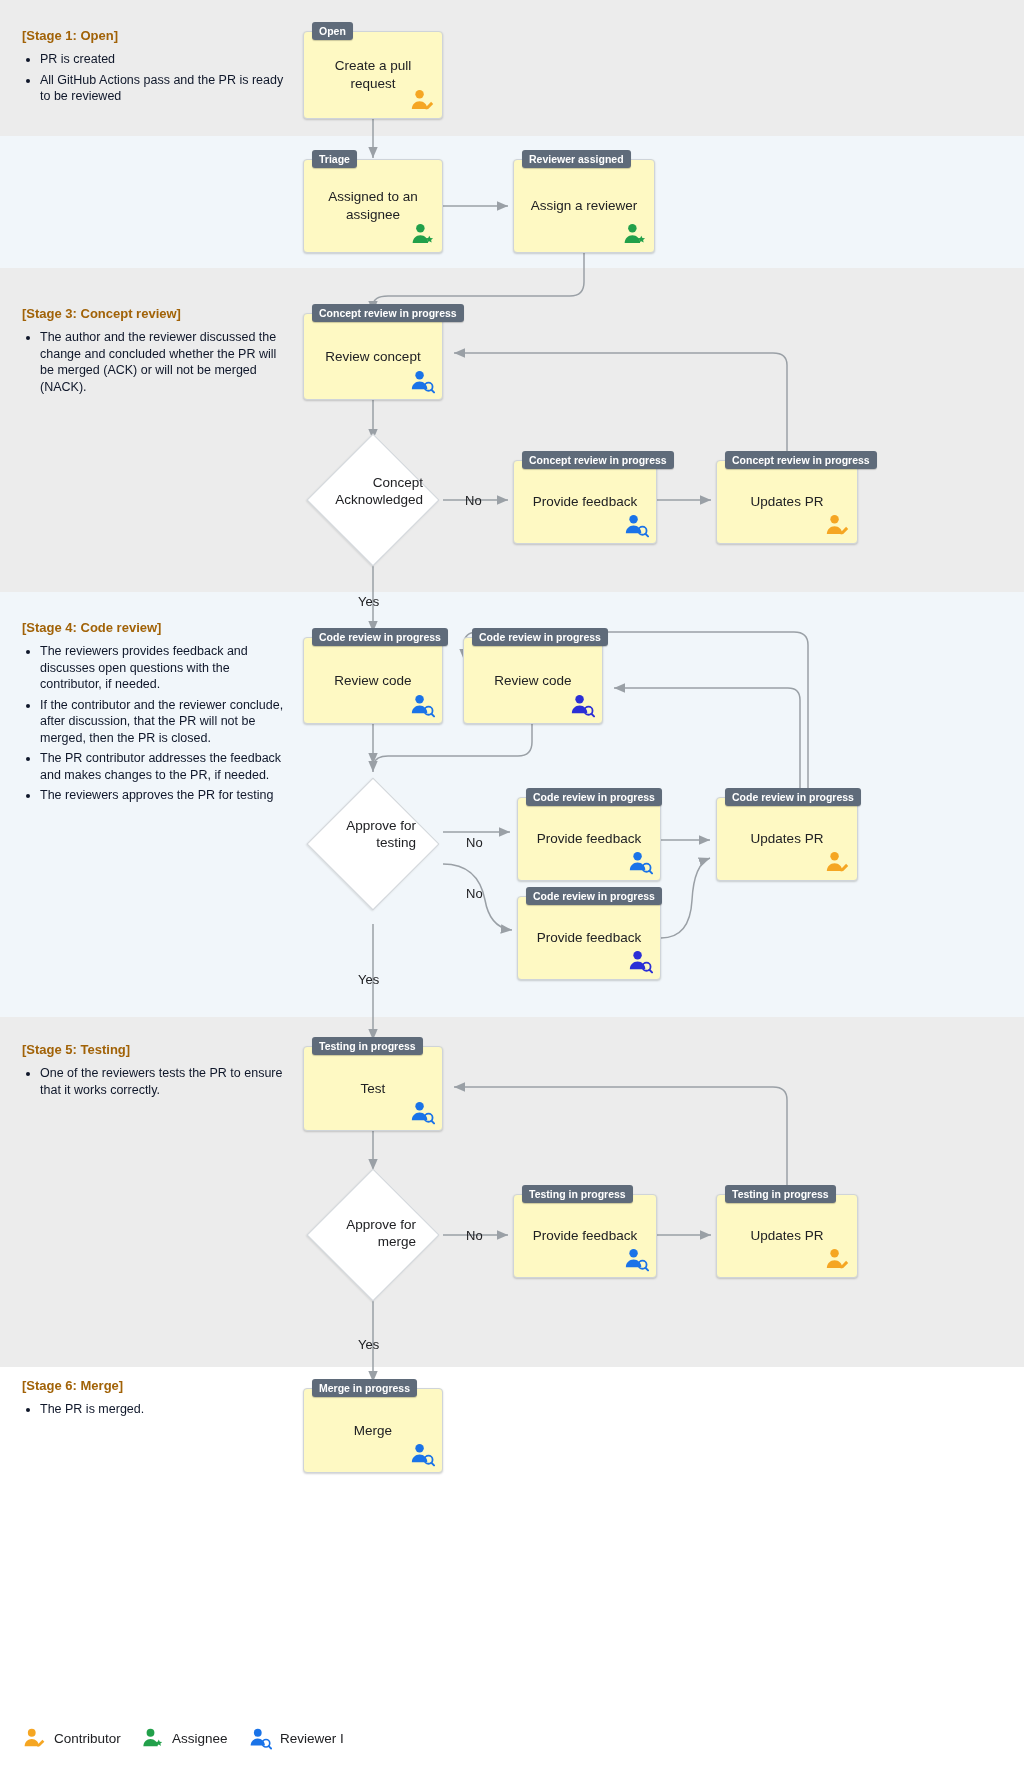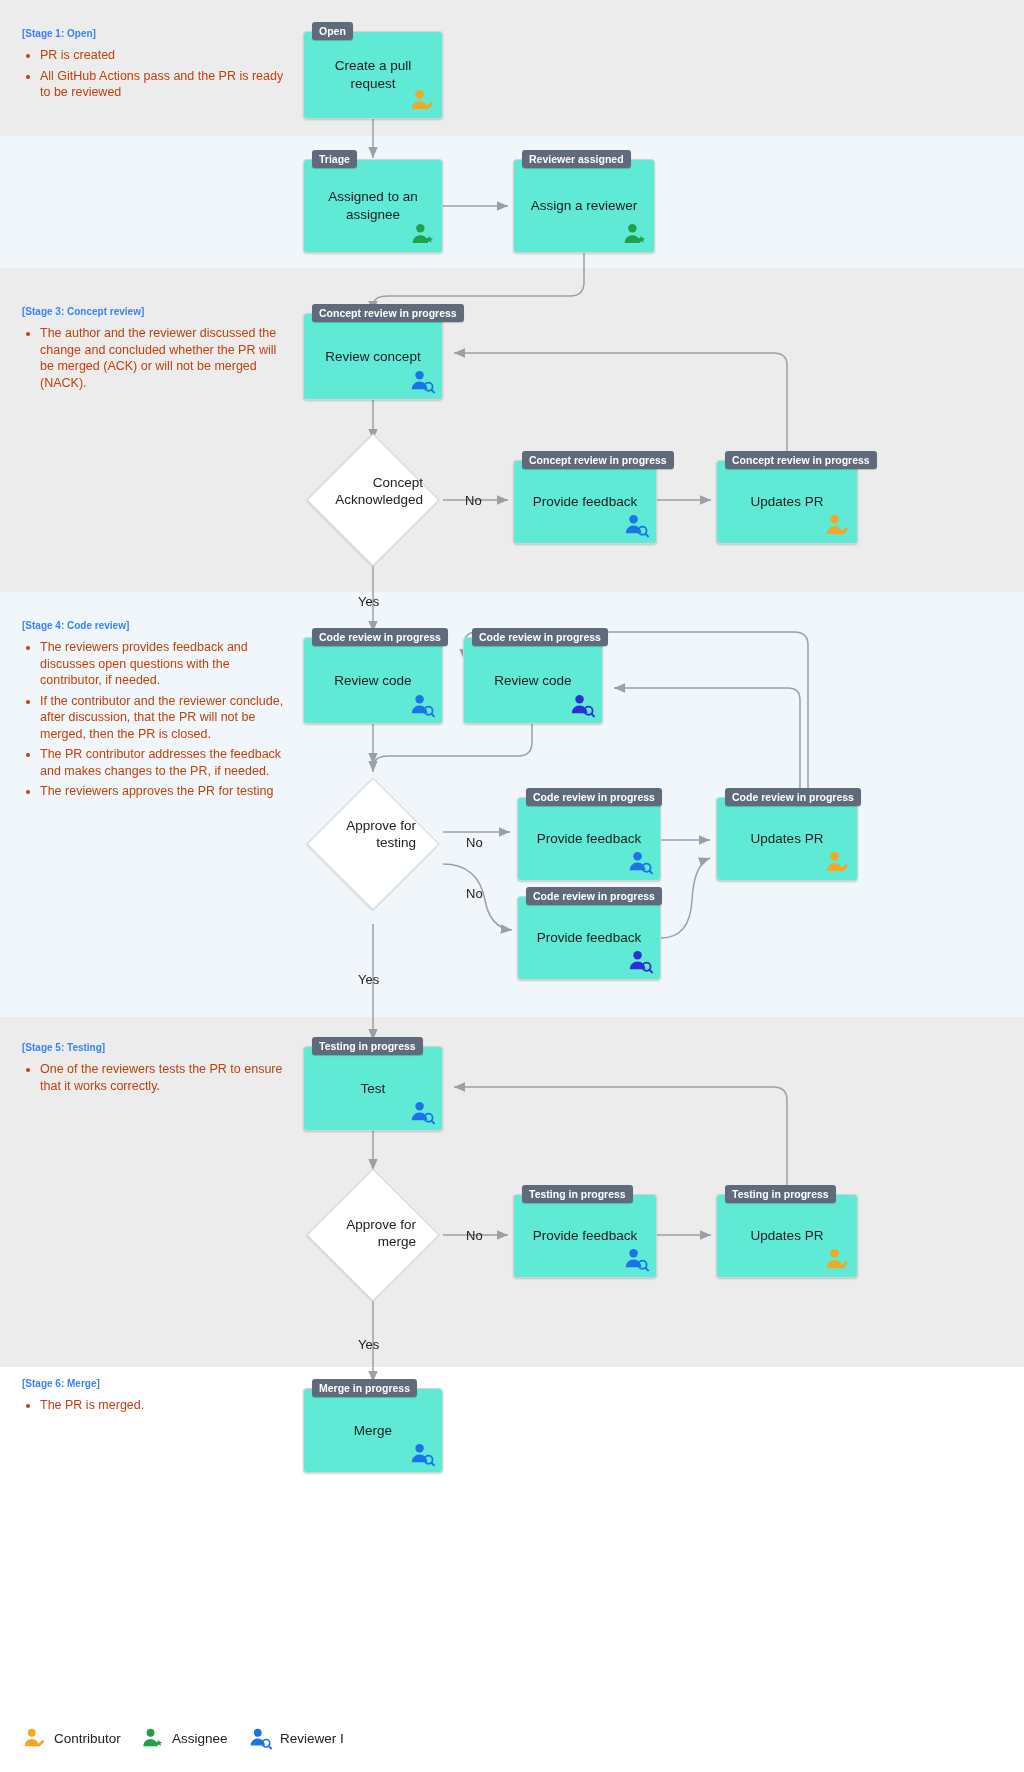--- a/index.html
+++ b/index.html
@@ -14,27 +14,27 @@
   .canvas { position:absolute; left:0; top:0; width:1024px; height:1772px; }
 
   
   .band { position:absolute; left:0; width:1024px; }
   .band-grey { background:#ececec; }
   .band-blue { background:#f1f6fa; }
   .band-white { background:#ffffff; }
 
   
   .stage-text { position:absolute; left:22px; width:270px; }
-  .stage-title { font-size:10px; font-weight:bold; color:#3b82f6; margin:0 0 8px 0; }
+  .stage-title { font-size:13px; font-weight:bold; color:#a16207; margin:0 0 8px 0; }
   .stage-list { margin:0; padding-left:18px; }
-  .stage-list li { font-size:12.5px; line-height:1.32; margin-bottom:4px; color:#c2410c; }
+  .stage-list li { font-size:12.5px; line-height:1.32; margin-bottom:4px; color:#0f172a; }
 
   
   .node {
-    position:absolute; background:#5eead4;
+    position:absolute; background:#fef9c3;
     border:1px solid #cfd4d9; border-radius:4px;
     box-shadow:0 1px 2px rgba(0,0,0,0.18);
   }
   .node .label {
     position:absolute; left:0; right:0; top:50%; transform:translateY(-50%);
     text-align:center; font-size:13.5px; line-height:1.3; color:#202124;
     padding:0 8px;
   }
   .tag {
     position:absolute; top:-10px; left:8px;

